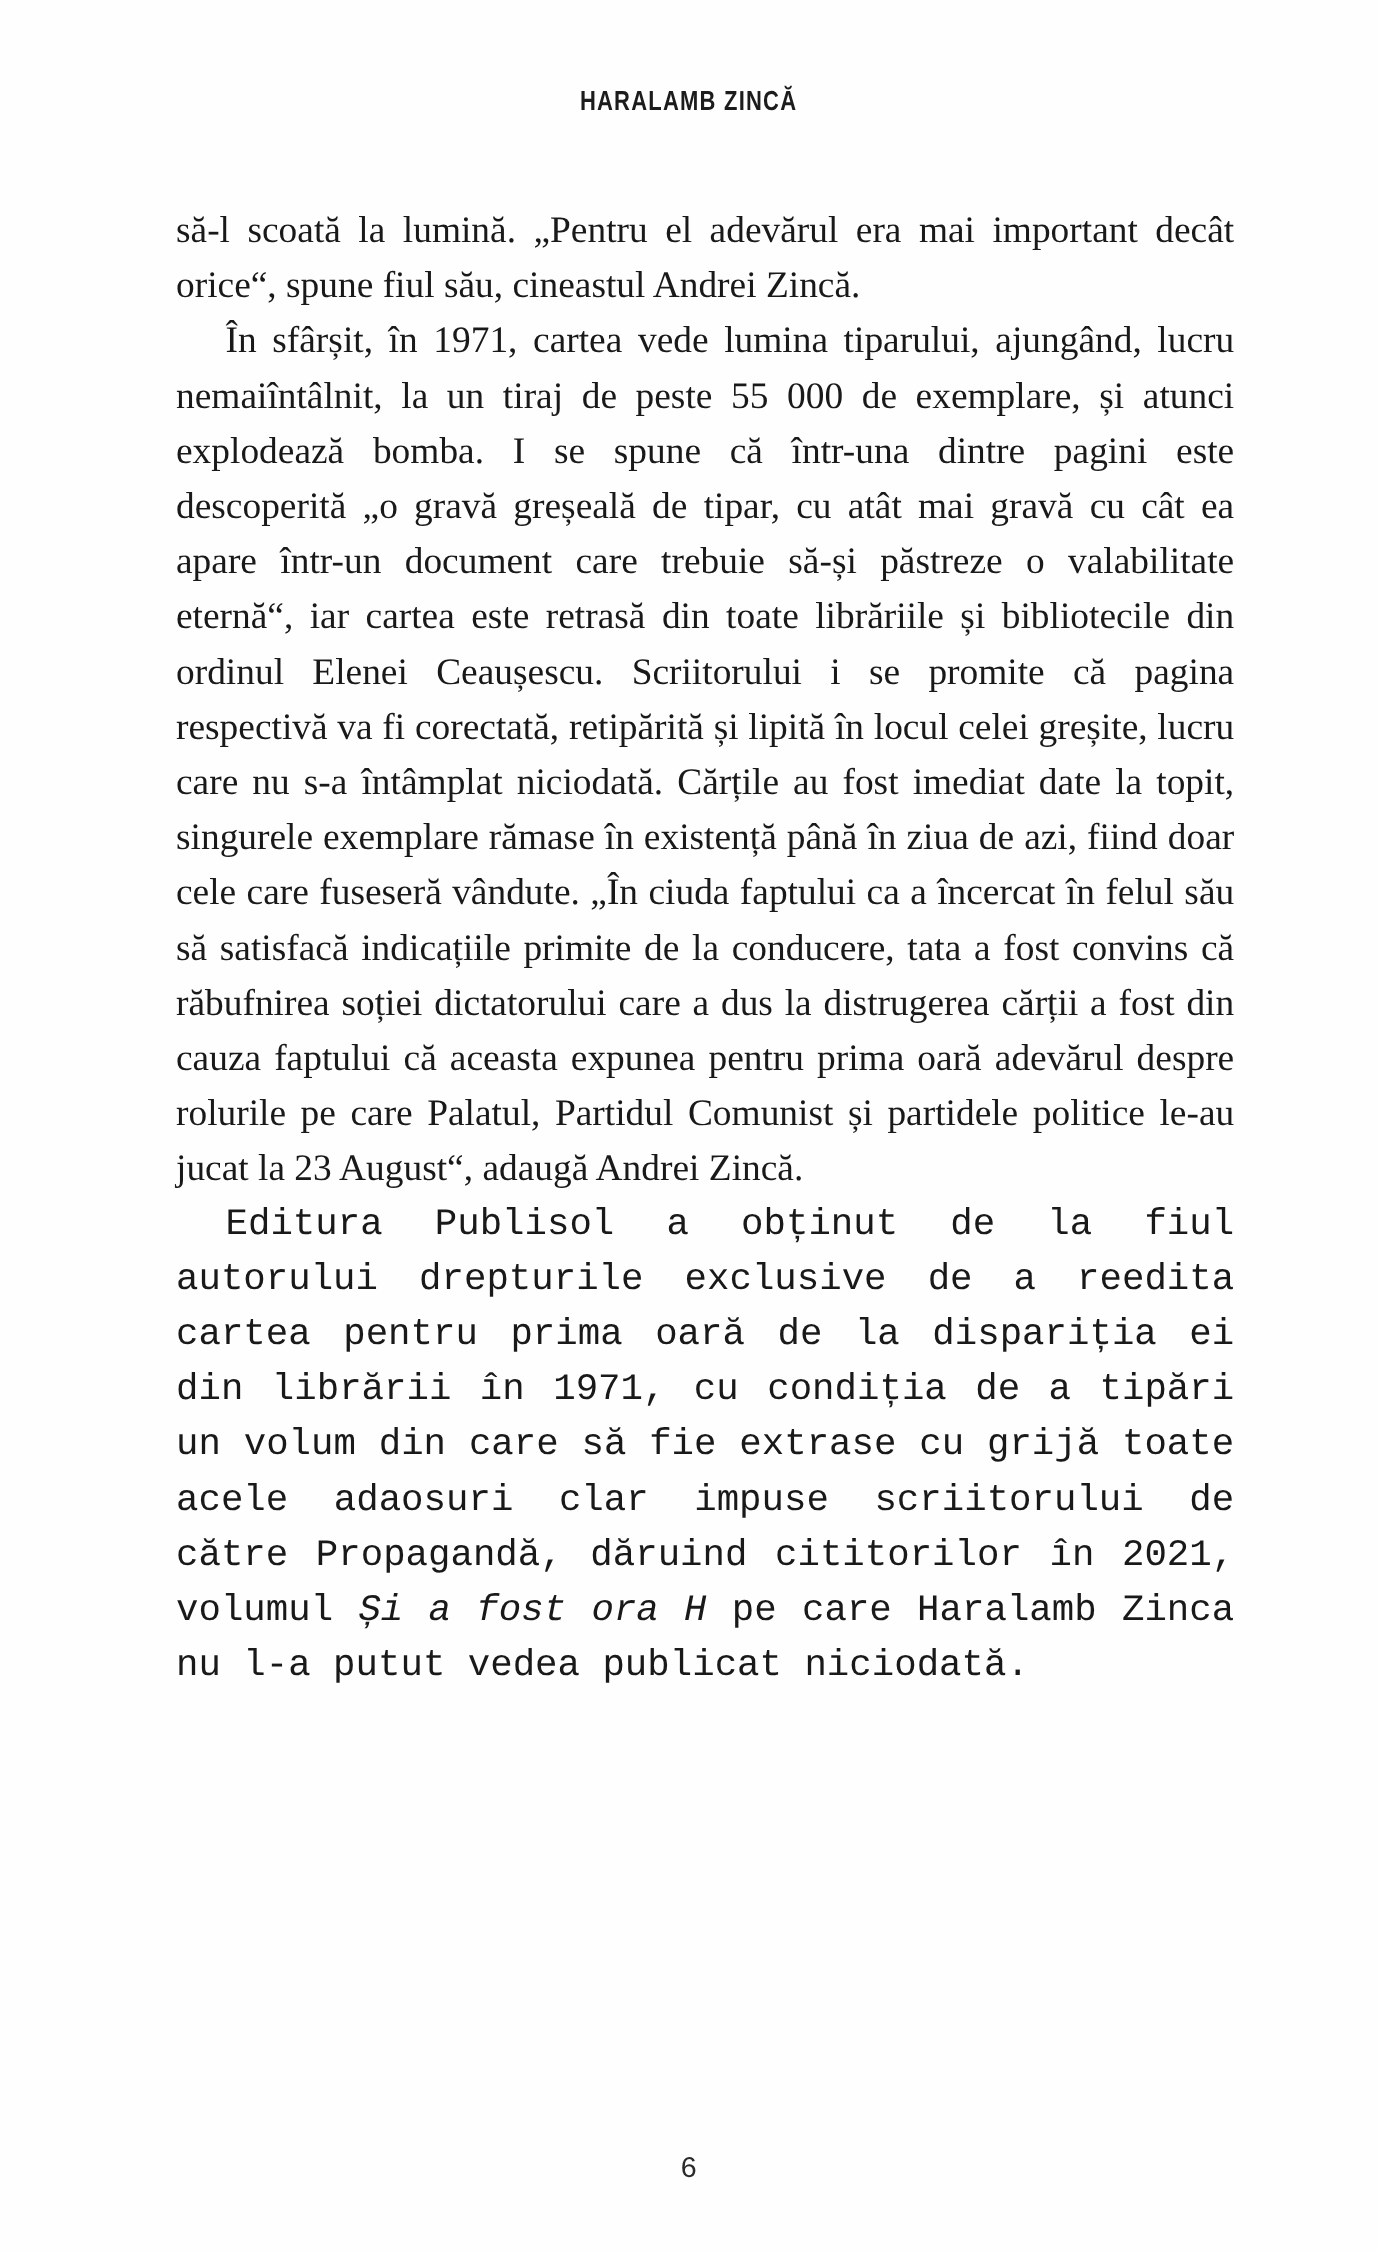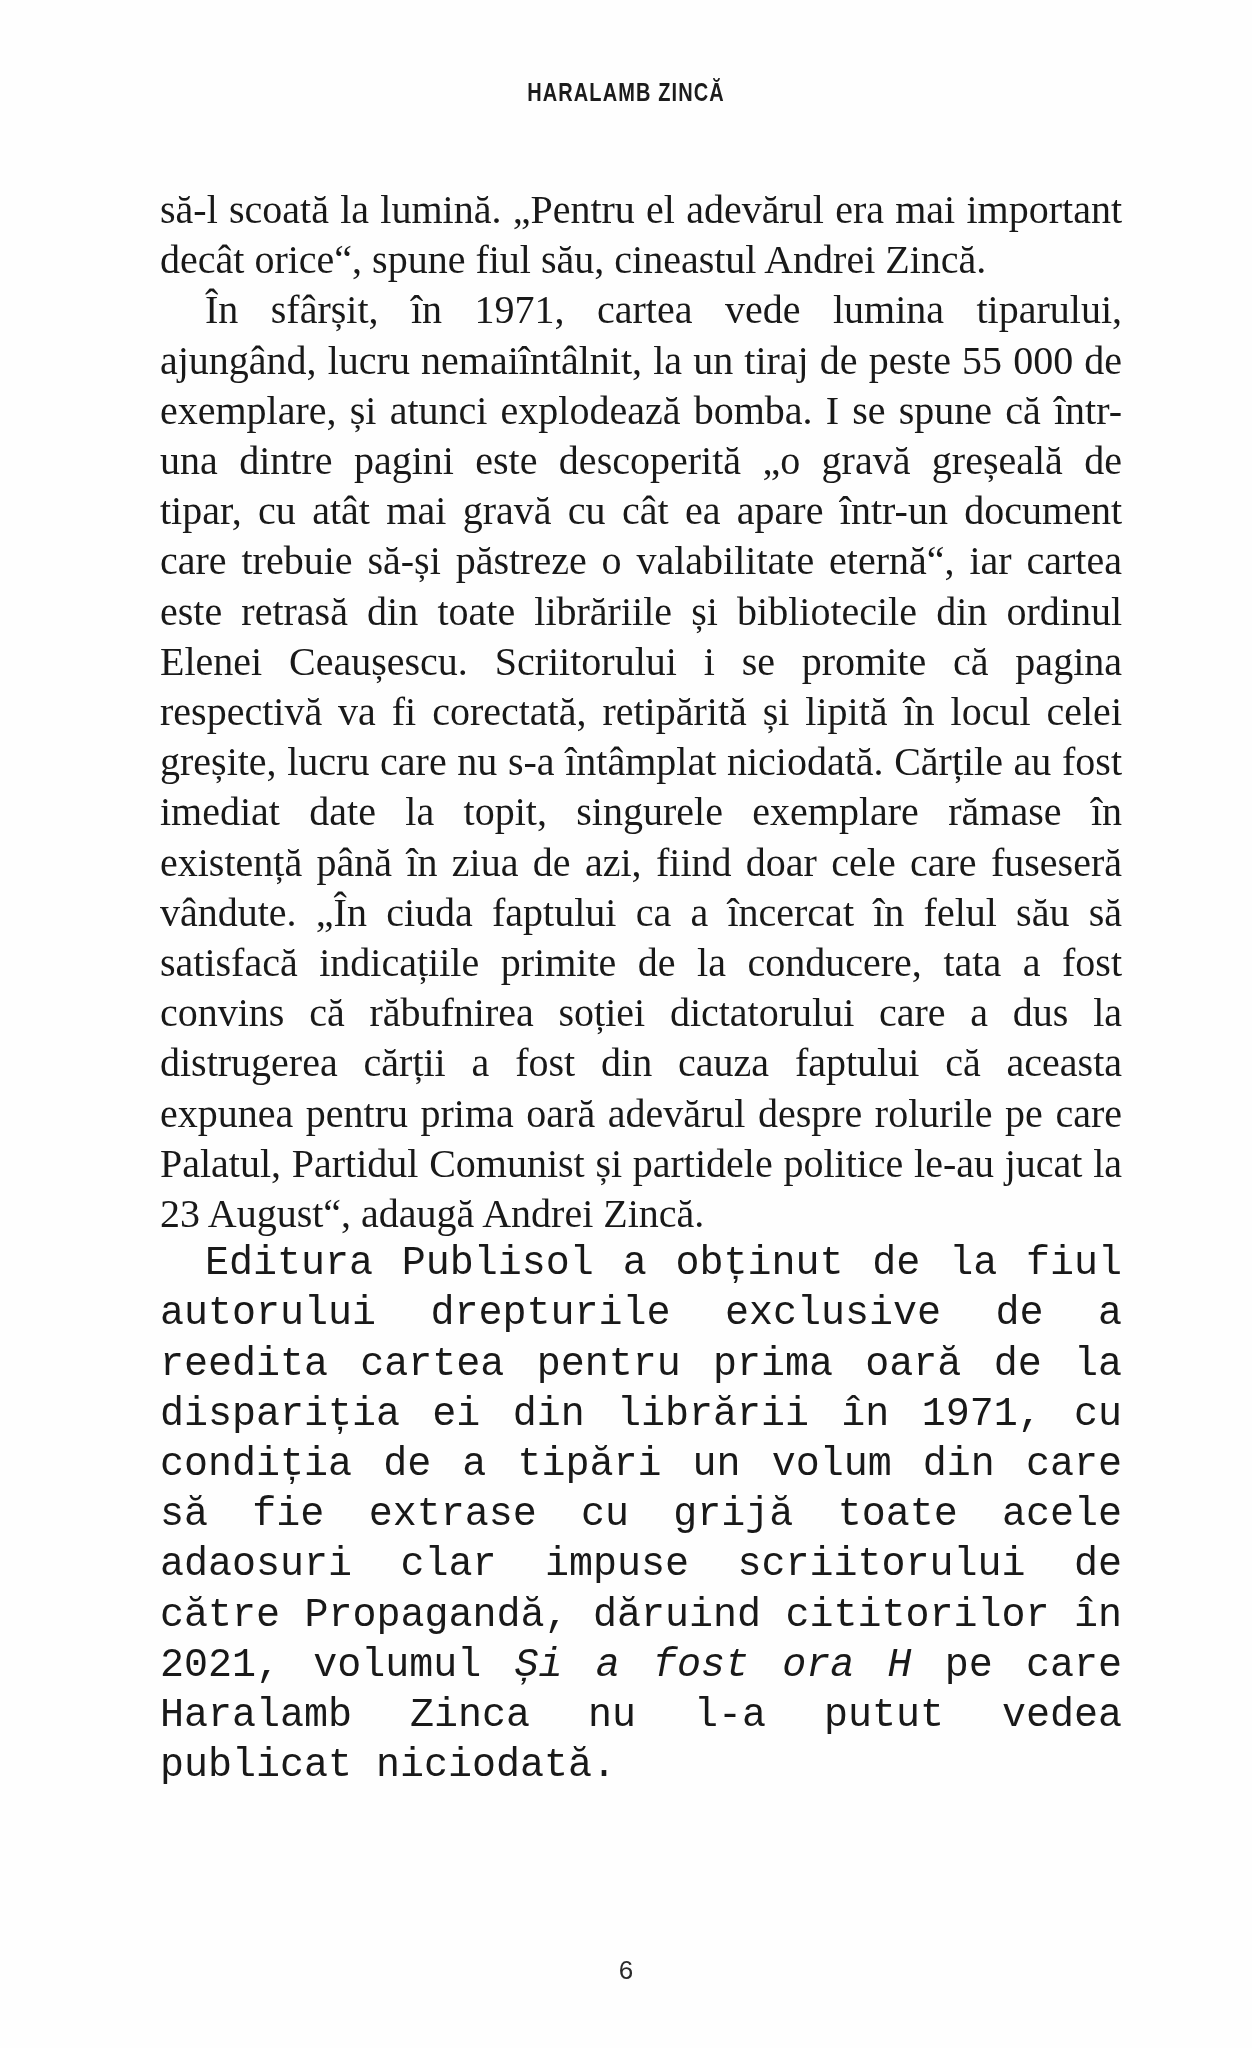--- a/index.html
+++ b/index.html
@@ -36,21 +36,21 @@
     transform-origin: center top;
   }
 
   
   .text-block {
     position: absolute;
     top: 185px;
     left: 160px;
     width: 962px;
     font-family: "Liberation Serif", "DejaVu Serif", serif;
-    font-size: 40px;
+    font-size: 34px;
     line-height: 50.2px;
     color: #191919;
     text-align: justify;
     text-justify: inter-word;
     -webkit-hyphens: manual;
     hyphens: manual;
   }
 
   .para {
     margin: 0;

